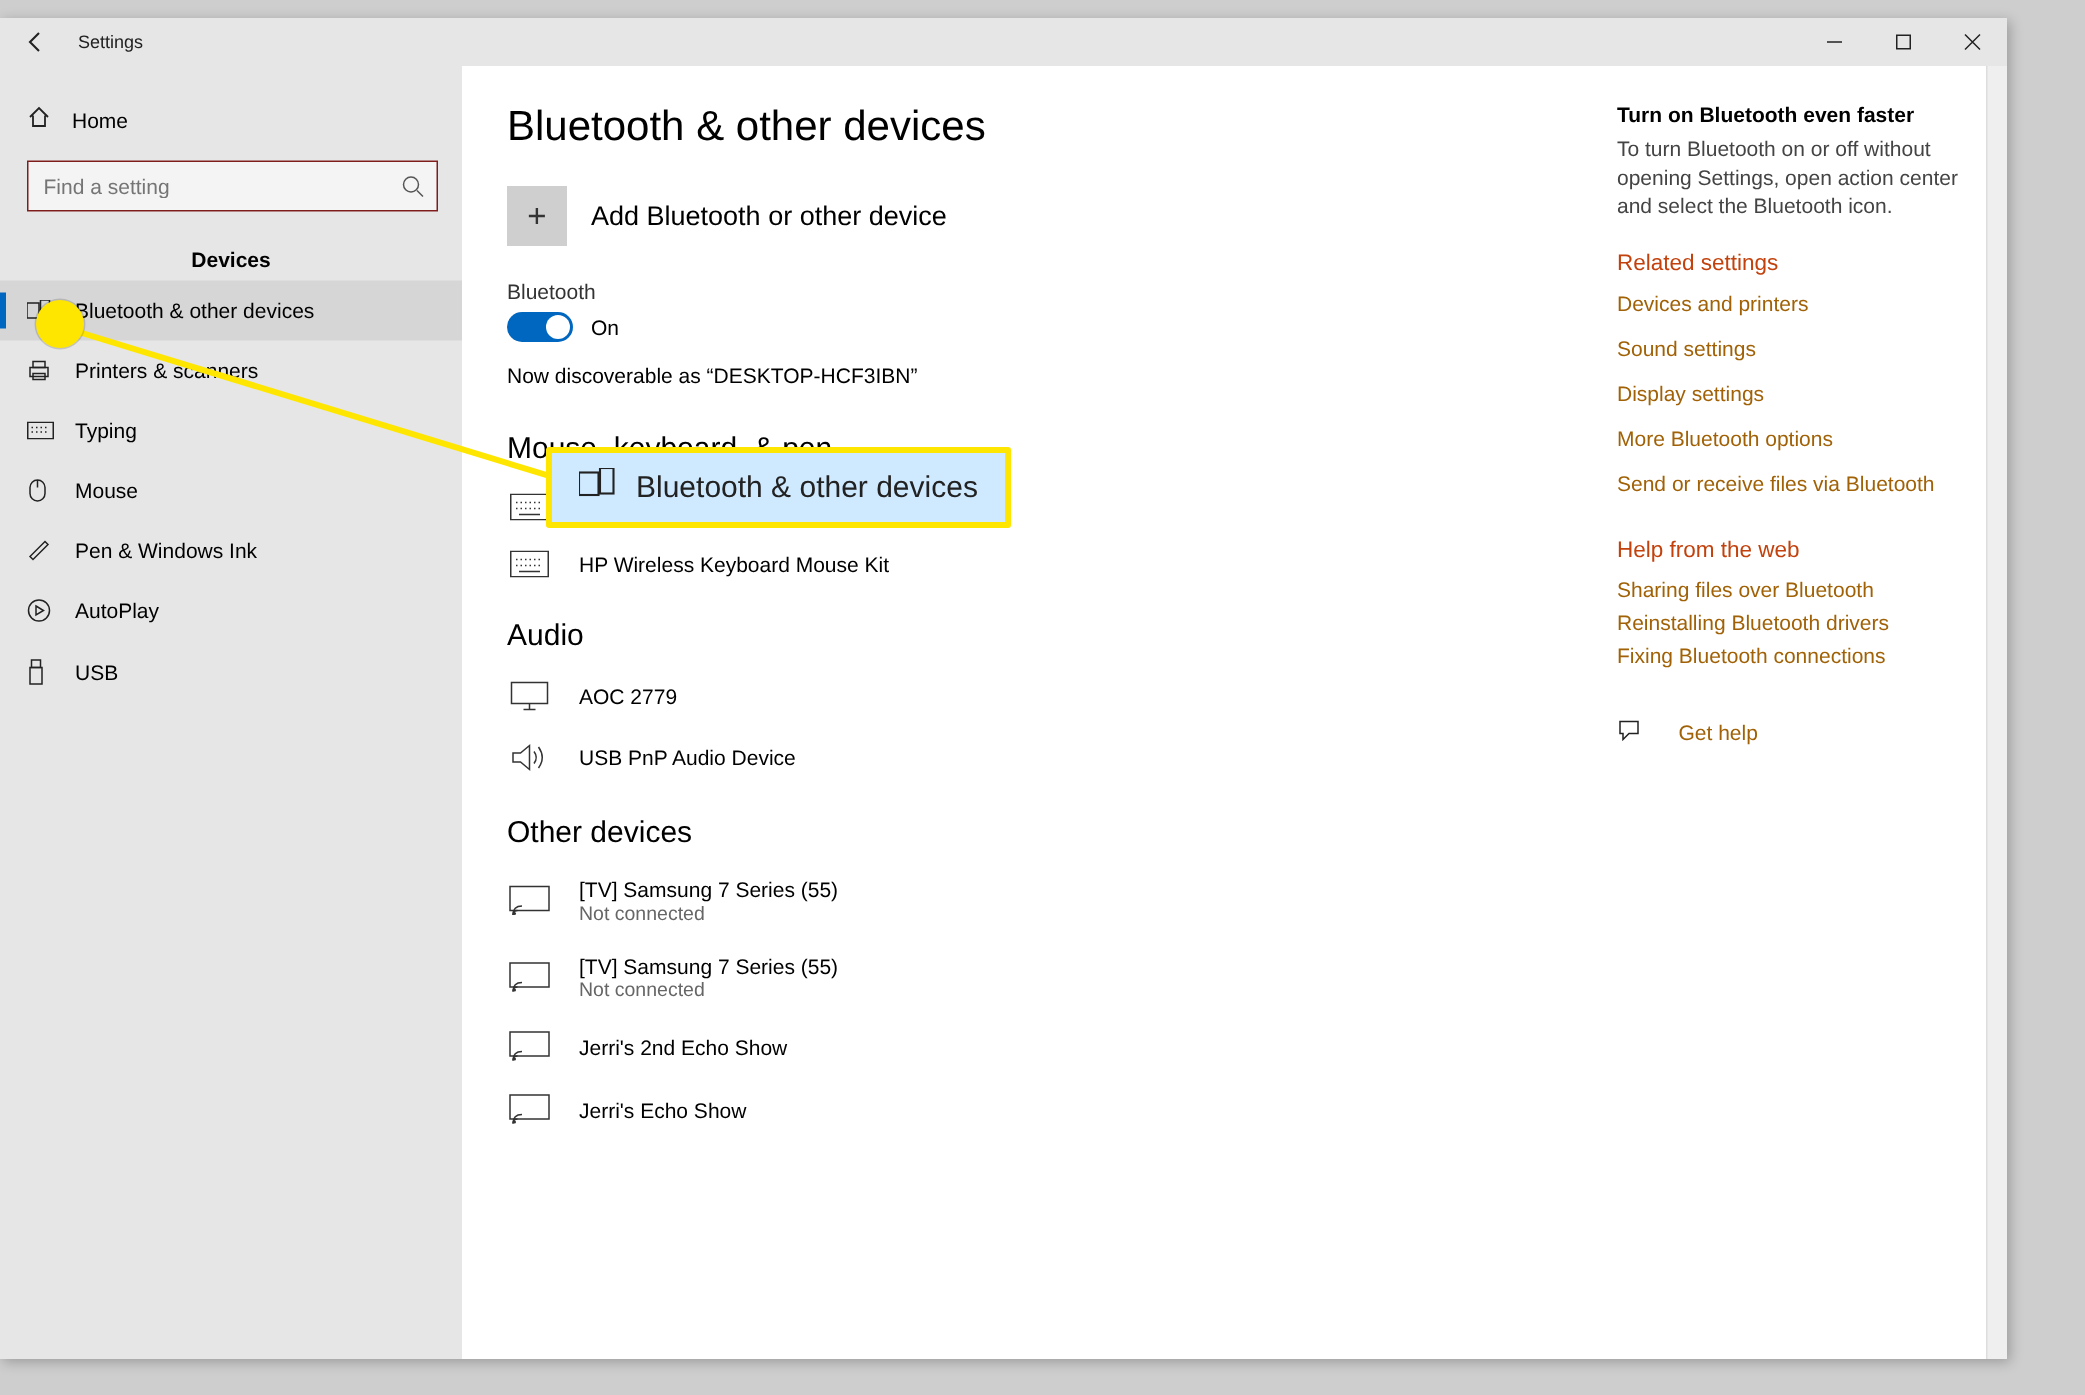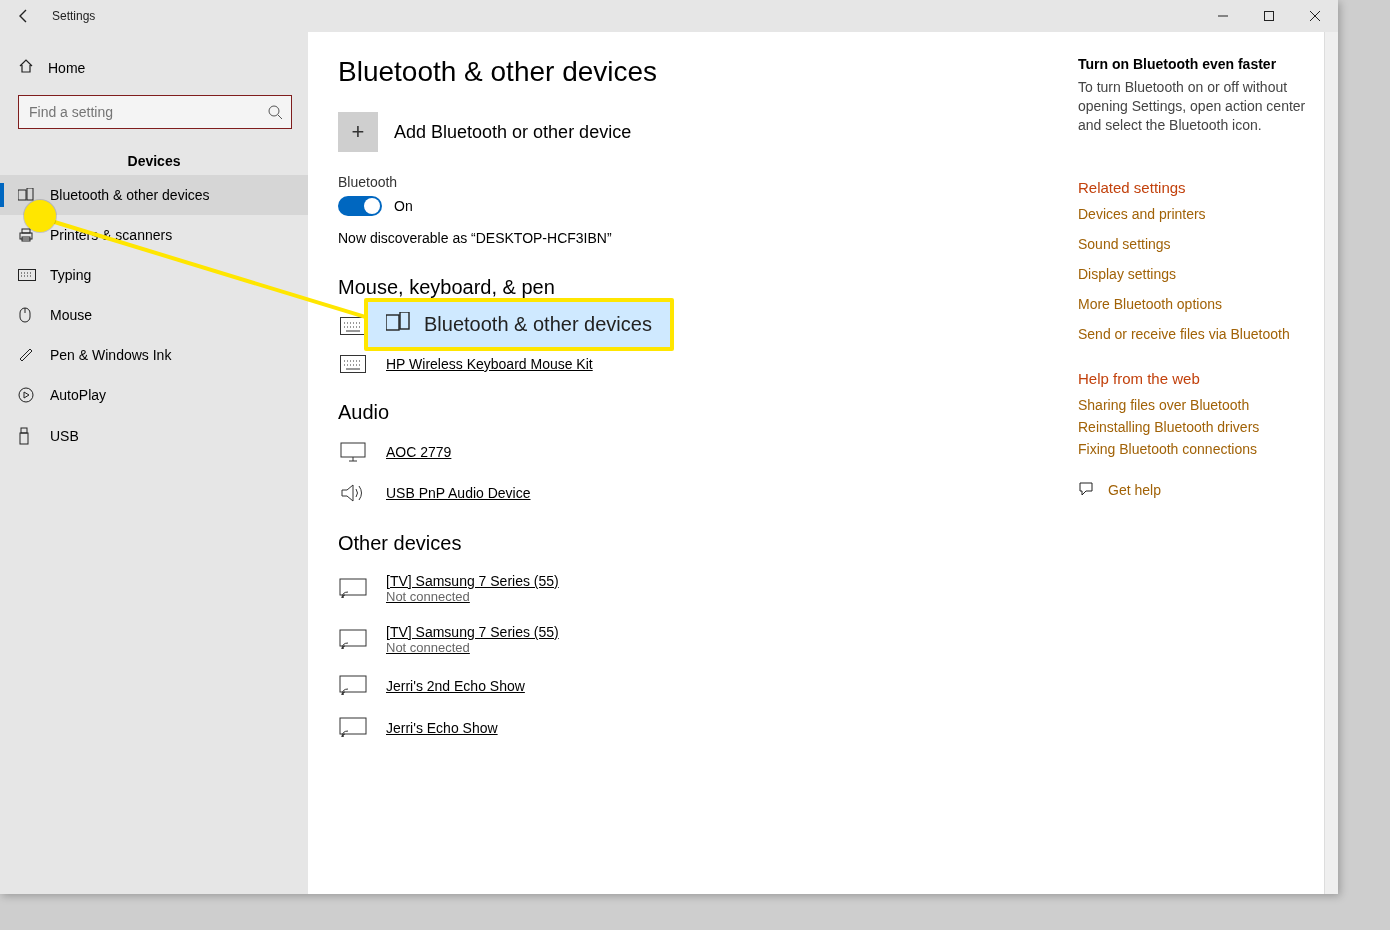--- a/index.html
+++ b/index.html
@@ -1,17 +1,17 @@
 <!DOCTYPE html>
 <html><head>
 <meta charset="utf-8">
 <style>
   * { box-sizing: border-box; margin: 0; padding: 0; font-family: "Segoe UI", sans-serif; }
   body { width: 1390px; height: 930px; background: #cecece; overflow: hidden; position: relative; }
-  .app { width: 1338px; height: 894px; margin: 0 0 0 0; position: absolute; left: 0; top: 0; background: #e6e6e6; display: flex; flex-direction: column; box-shadow: 2px 2px 8px rgba(0,0,0,.25); }
+  .app { width: 1338px; height: 894px; margin: 0 0 0 0; position: absolute; left: 0; top: 12px; background: #e6e6e6; display: flex; flex-direction: column; box-shadow: 2px 2px 8px rgba(0,0,0,.25); }
 
   .titlebar { height: 32px; display:flex; align-items:center; justify-content:space-between; background:#e6e6e6; }
   .titlebar-left { display:flex; align-items:center; gap:18px; padding-left:14px;}
   .back-btn { width:20px; height:20px; display:flex; align-items:center; justify-content:center; cursor:pointer; color:#222;}
   .title-text { font-size:12px; color:#222; }
   .win-controls { display:flex; }
   .win-btn { width:46px; height:32px; display:flex; align-items:center; justify-content:center; cursor:pointer; color:#222; }
 
   .body-row { flex:1; display:flex; min-height:0;}
 
@@ -37,32 +37,32 @@
   .add-label { font-size:18px; }
 
   .section-label { font-size:14px; color:#333; margin-bottom:6px;}
   .toggle-row { display:flex; align-items:center; gap:12px; margin-bottom:14px;}
   .toggle { width:44px; height:20px; border-radius:10px; background:#0067c0; position:relative; cursor:pointer;}
   .toggle .knob { position:absolute; right:2px; top:2px; width:16px; height:16px; border-radius:50%; background:#fff;}
   .toggle-state { font-size:14px;}
   .discover { font-size:14px; margin-bottom:30px;}
 
   h2.group { font-weight:400; font-size:20px; margin:18px 0 8px 0;}
-  .device { display:flex; align-items:center; gap:18px; padding:10px 0;text-decoration:underline;}
+  .device { display:flex; align-items:center; gap:18px; padding:10px 0;}
   .device .dicon { width:30px; display:flex; justify-content:center; color:#333;}
   .device .dtext .dname { font-size:14px; }
   .device .dtext .dstatus { font-size:13px; color:#666; }
 
   .rightcol { width:256px; padding:24px 18px 0 10px; font-size:14px;}
   .tip-title { font-weight:600; margin-bottom:6px;}
-  .tip-body { color:#444; line-height:1.35; margin-bottom:44px;}
+  .tip-body { color:#444; line-height:1.35; margin-bottom:20px;}
   .rel-title { font-weight:400; font-size:15px; margin-bottom:10px; color:#c2410c;}
   .link { color:#a16207; margin-bottom:14px; cursor:pointer; }
   .link.tight { margin-bottom:6px; }
-  .help-row { display:flex; align-items:center; gap:14px; margin-top:24px; cursor:pointer;text-align:right; }
+  .help-row { display:flex; align-items:center; gap:25px; margin-top:34px; cursor:pointer;text-align:right; }
   .help-row .link { margin:0; }
 
   .scroll-track { width:14px; background:#efefef; border-left:1px solid #ddd;}
 
   
   .callout-circle { position:absolute; width:32px; height:32px; border-radius:50%; background:#ffe600; box-shadow:0 0 0 1px rgba(0,0,0,.15); z-index:50;}
   .callout-line { position:absolute; height:4px; background:#ffe600; transform-origin:left center; z-index:49;}
   .callout-box { position:absolute; background:#cfe9ff; border:4px solid #ffe600; padding:10px 18px; display:flex; align-items:center; gap:14px; font-size:20px; color:#222; z-index:51; border-radius:2px;}
   .callout-box svg { flex-shrink:0; }
 </style>

